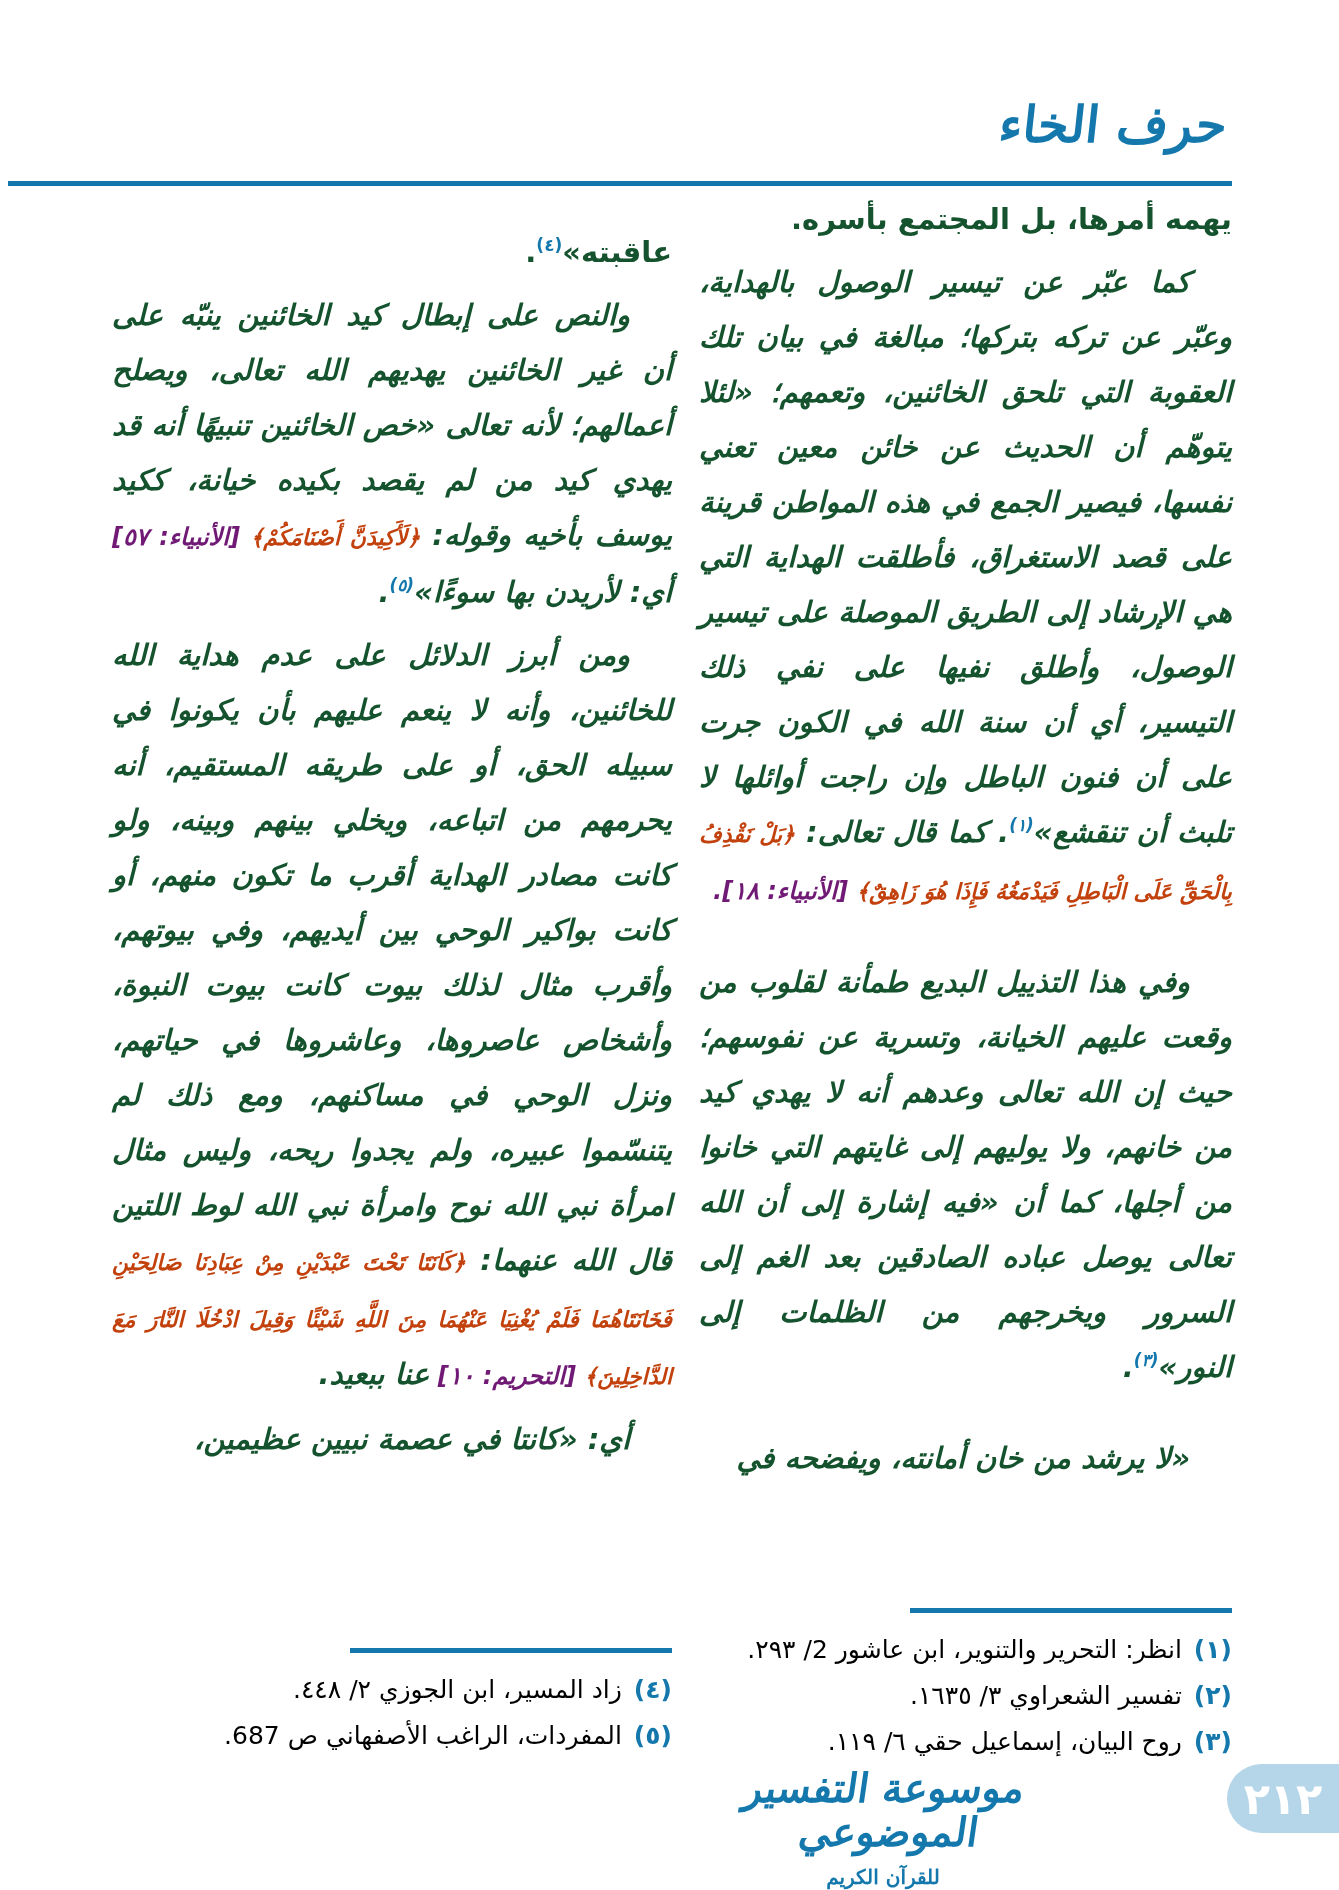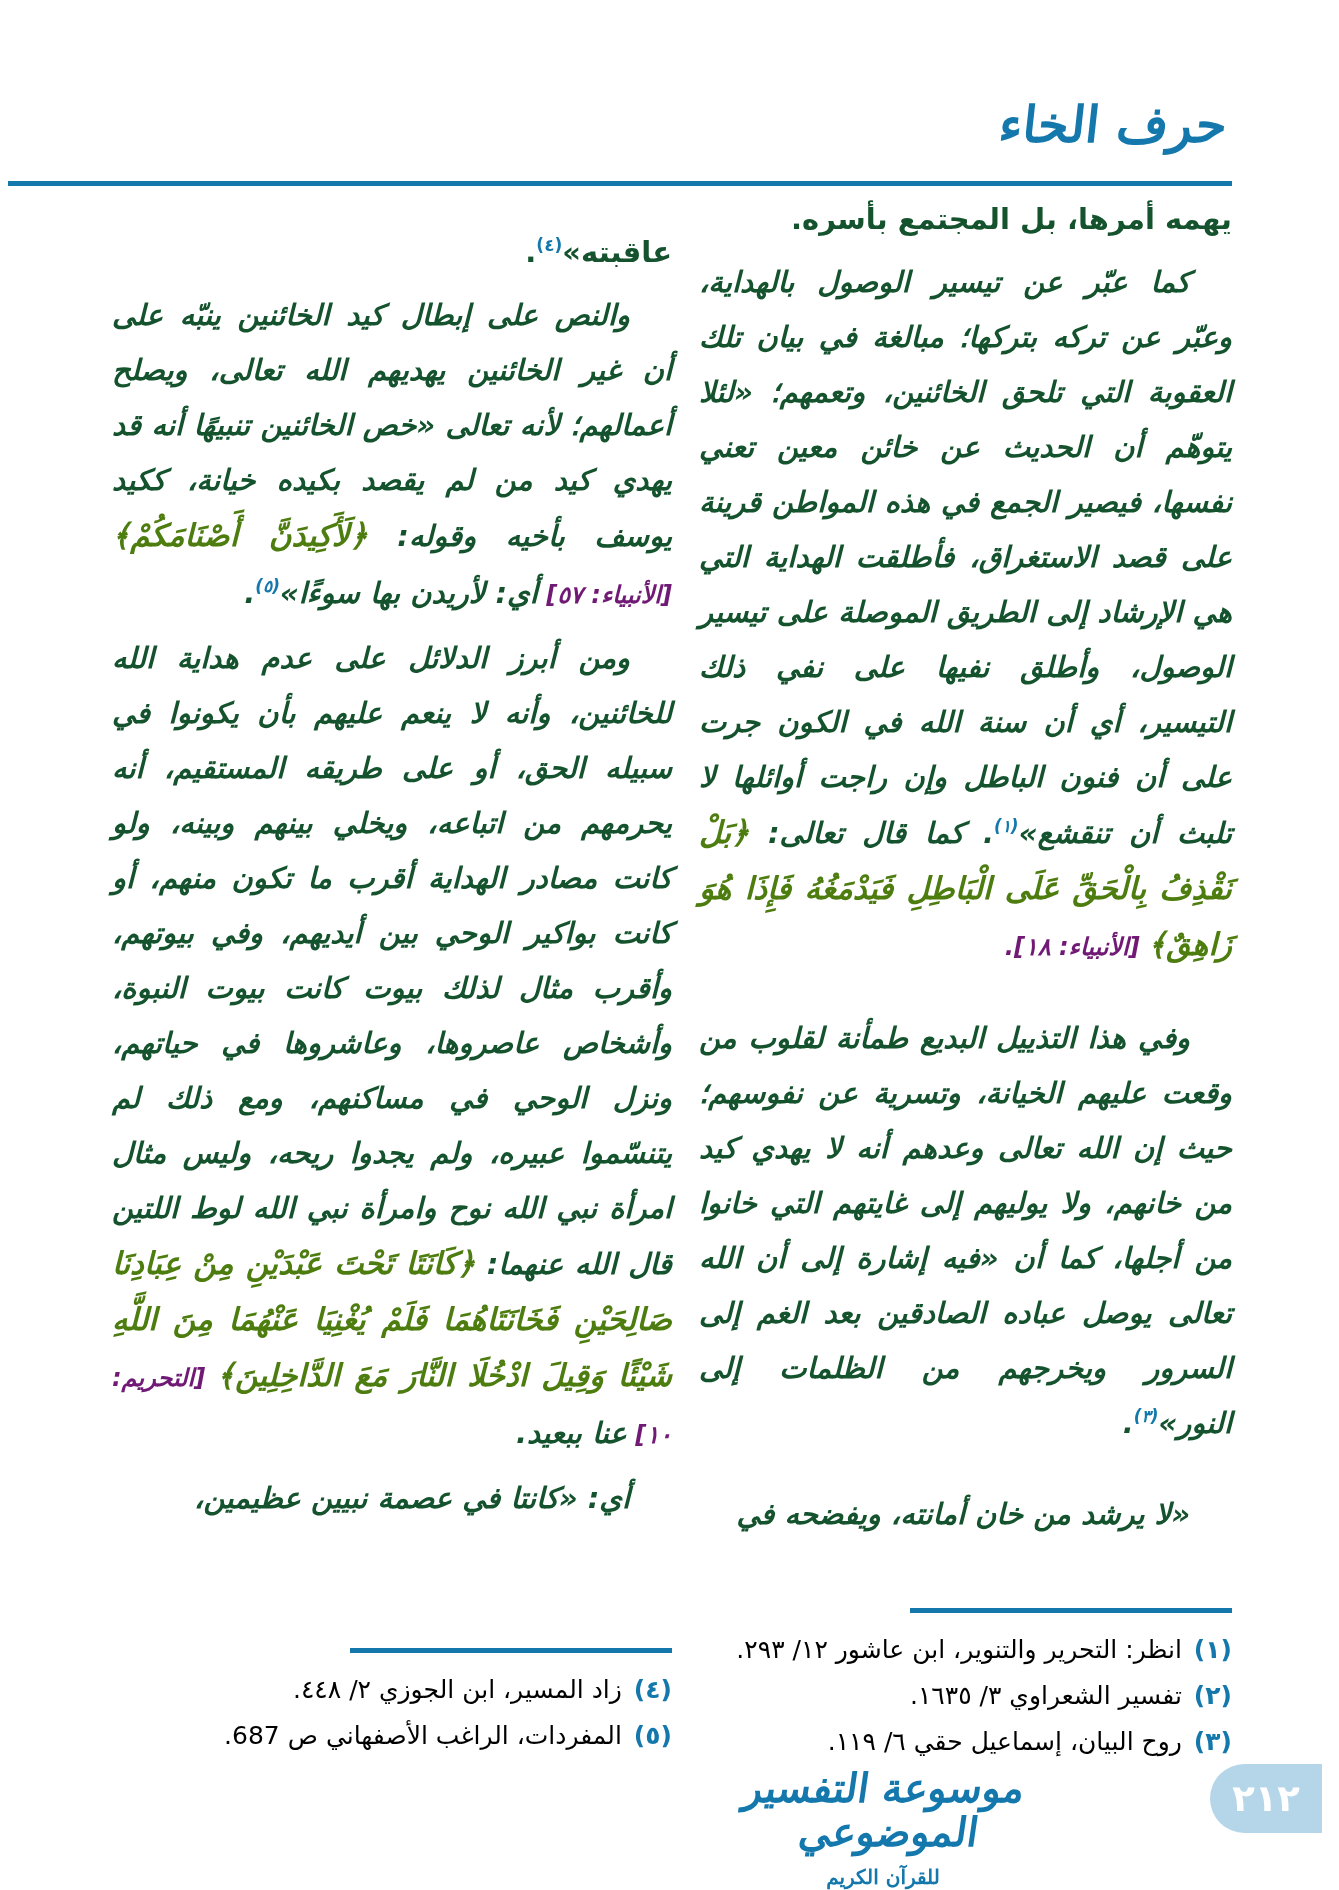--- a/index.html
+++ b/index.html
@@ -30,21 +30,21 @@
     position:absolute;top:192px;
     font-size:29px;line-height:55px;font-weight:700;
     text-align:justify;
   }
   .col-right{right:107px;width:533px;}
   .col-left{left:112px;width:560px;padding-top:33px;}
   .para{margin:0 0 8px 0;}
   .para.indent{text-indent:42px;font-style:italic;}
   .para.gap{margin-top:36px;}
   .run{color:#14532d;}
-  .quran{color:#4d7c0f;font-weight:700;font-size:31px;}
+  .quran{color:#c2410c;font-weight:700;font-size:22px;}
   .ref{color:#701a75;font-size:24px;font-weight:700;}
   .fn-marker{
     color:#1478ad;font-size:17px;vertical-align:super;
     font-weight:700;line-height:0;
   }
   
   .footnotes{
     position:absolute;
     font-size:25px;font-weight:400;line-height:46px;
     text-align:right;
@@ -62,23 +62,23 @@
     font-family:"DejaVu Serif","Liberation Serif",serif;
   }
   .footer-logo .l1{
     font-size:40px;font-weight:700;font-style:italic;
     transform:skewX(6deg);
   }
   .footer-logo .l2{
     font-size:20px;font-weight:700;margin-top:12px;
   }
   .page-badge{
-    position:absolute;top:1764px;right:17px;width:112px;height:69px;
+    position:absolute;top:1764px;right:0;width:112px;height:69px;
     background:#b5d6e9;border-radius:36px 0 0 36px;
-    color:#ffffff;font-size:37px;font-weight:700;
+    color:#ffffff;font-size:43px;font-weight:700;
     display:flex;align-items:center;justify-content:center;
     letter-spacing:5px;
   }
 </style>
 </head>
 <body>
 
 <div class="page">
 
   <div class="header-title">حرف الخاء</div>
@@ -97,21 +97,21 @@
       <p class="para indent"><span class="run">والنص على إبطال كيد الخائنين ينبّه على أن غير الخائنين يهديهم الله تعالى، ويصلح أعمالهم؛ لأنه تعالى «خص الخائنين تنبيهًا أنه قد يهدي كيد من لم يقصد بكيده خيانة، ككيد يوسف بأخيه وقوله: </span><span class="quran">﴿لَأَكِيدَنَّ أَصْنَامَكُمْ﴾</span><span class="ref"> [الأنبياء: ٥٧] </span><span class="run">أي: لأريدن بها سوءًا»</span><span class="fn-marker">(٥)</span><span class="run">.</span></p>
       <p class="para indent"><span class="run">ومن أبرز الدلائل على عدم هداية الله للخائنين، وأنه لا ينعم عليهم بأن يكونوا في سبيله الحق، أو على طريقه المستقيم، أنه يحرمهم من اتباعه، ويخلي بينهم وبينه، ولو كانت مصادر الهداية أقرب ما تكون منهم، أو كانت بواكير الوحي بين أيديهم، وفي بيوتهم، وأقرب مثال لذلك بيوت كانت بيوت النبوة، وأشخاص عاصروها، وعاشروها في حياتهم، ونزل الوحي في مساكنهم، ومع ذلك لم يتنسّموا عبيره، ولم يجدوا ريحه، وليس مثال امرأة نبي الله نوح وامرأة نبي الله لوط اللتين قال الله عنهما: </span><span class="quran">﴿كَانَتَا تَحْتَ عَبْدَيْنِ مِنْ عِبَادِنَا صَالِحَيْنِ فَخَانَتَاهُمَا فَلَمْ يُغْنِيَا عَنْهُمَا مِنَ اللَّهِ شَيْئًا وَقِيلَ ادْخُلَا النَّارَ مَعَ الدَّاخِلِينَ﴾</span><span class="ref"> [التحريم: ١٠] </span><span class="run">عنا ببعيد.</span></p>
       <p class="para indent"><span class="run">أي: «كانتا في عصمة نبيين عظيمين،</span></p>
     </div>
 
   <div class="footnotes fn-right">
     <div class="fn-rule"></div>
     <div>
         <div class="fn-row">
           <span class="fn-num">(١)</span>
-          <span class="fn-text">انظر: التحرير والتنوير، ابن عاشور ١٢/ ٢٩٣.</span>
+          <span class="fn-text">انظر: التحرير والتنوير، ابن عاشور 2/ ٢٩٣.</span>
         </div>
         <div class="fn-row">
           <span class="fn-num">(٢)</span>
           <span class="fn-text">تفسير الشعراوي ٣/ ١٦٣٥.</span>
         </div>
         <div class="fn-row">
           <span class="fn-num">(٣)</span>
           <span class="fn-text">روح البيان، إسماعيل حقي ٦/ ١١٩.</span>
         </div>
       </div>

